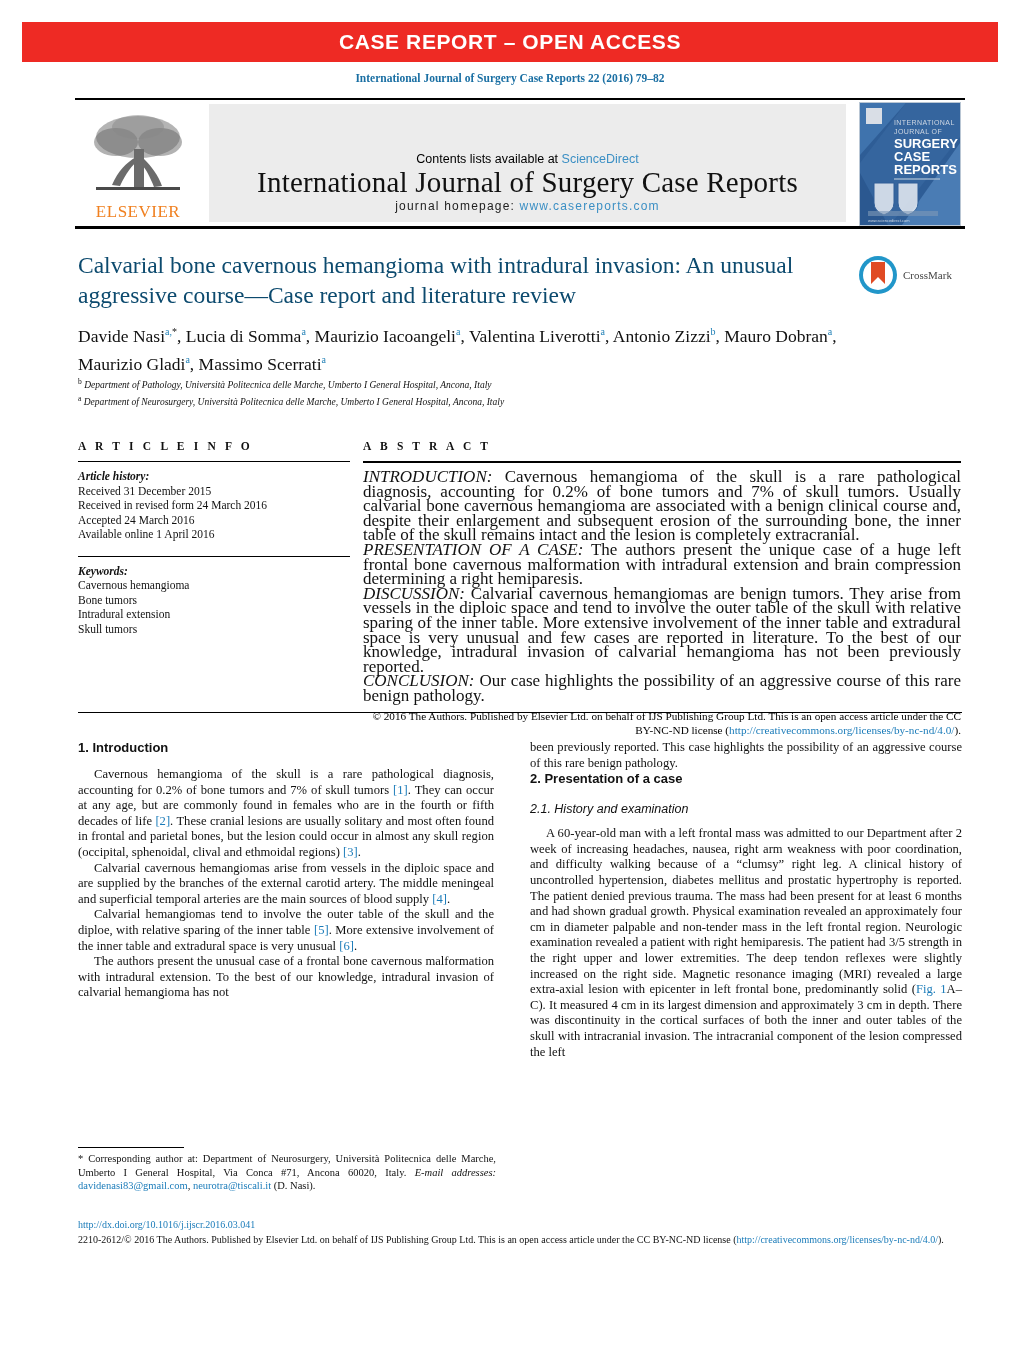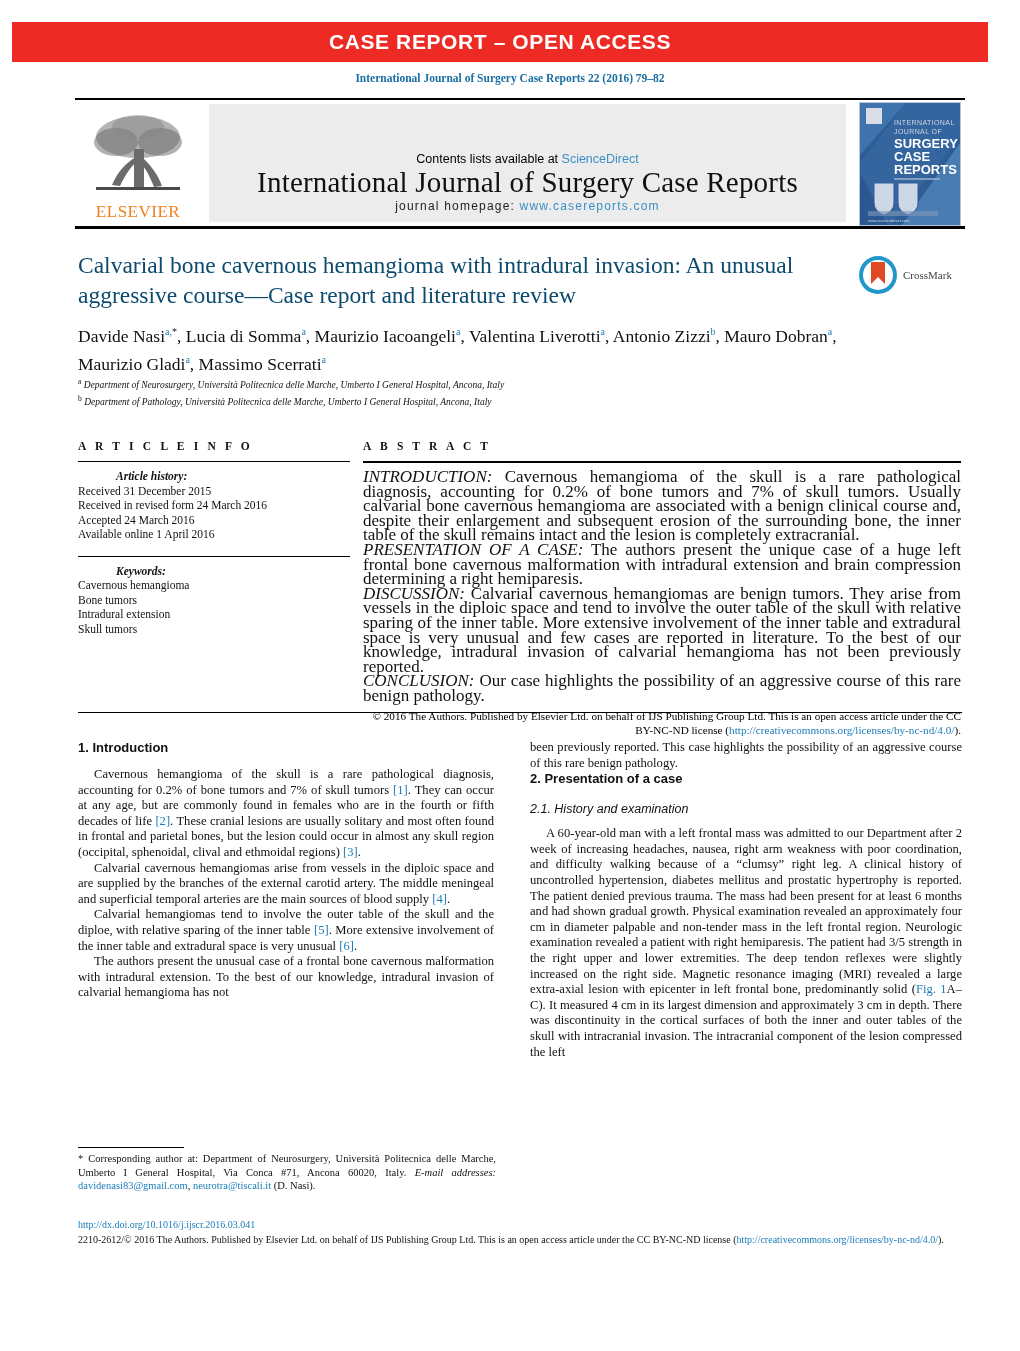--- a/index.html
+++ b/index.html
@@ -19,21 +19,21 @@
   .page {
     width: 1020px;
     height: 1351px;
     position: relative;
     box-sizing: border-box;
   }
 
   
   .banner {
     position: absolute;
-    left: 12px;
+    left: 22px;
     top: 22px;
     width: 976px;
     height: 40px;
     background: #ee2a24;
     display: flex;
     align-items: center;
     justify-content: center;
   }
   .banner-text {
     color: #ffffff;
@@ -234,21 +234,21 @@
     background: #000;
     margin-top: 9px;
     margin-bottom: 7px;
   }
   .info-body {
     font-family: "Liberation Serif", serif;
     font-size: 11.5px;
     line-height: 14.5px;
     color: #111;
   }
-  .info-body .ital { font-style: italic; font-weight: bold; margin-left: 38px; }
+  .info-body .ital { font-style: italic; font-weight: bold; }
   .kw-block { margin-top: 8px; }
 
   .abstract-body {
     font-family: "Liberation Serif", serif;
     font-size: 17px;
     line-height: 14.6px;
     color: #111;
     text-align: justify;
   }
   .abstract-body p { margin: 0; }
@@ -422,22 +422,22 @@
     <svg width="40" height="40" viewBox="0 0 40 40">
       <circle cx="20" cy="20" r="19" fill="#2196c9"></circle>
       <circle cx="20" cy="20" r="15" fill="#ffffff"></circle>
       <path d="M13 7 h14 v22 l-7 -7 l-7 7 z" fill="#e04a23"></path>
     </svg>
     <span class="crossmark-label">CrossMark</span>
   </div>
 
   <div class="authors" id="authors"><span>Davide Nasi</span><sup>a,</sup><sup class="star">*</sup>, <span>Lucia di Somma</span><sup>a</sup>, <span>Maurizio Iacoangeli</span><sup>a</sup>, <span>Valentina Liverotti</span><sup>a</sup>, <span>Antonio Zizzi</span><sup>b</sup>, <span>Mauro Dobran</span><sup>a</sup>, <span>Maurizio Gladi</span><sup>a</sup>, <span>Massimo Scerrati</span><sup>a</sup></div>
   <div class="affiliations" id="affiliations">
+      <div><sup>b</sup> Department of Pathology, Università Politecnica delle Marche, Umberto I General Hospital, Ancona, Italy</div>
       <div><sup>a</sup> Department of Neurosurgery, Università Politecnica delle Marche, Umberto I General Hospital, Ancona, Italy</div>
-      <div><sup>b</sup> Department of Pathology, Università Politecnica delle Marche, Umberto I General Hospital, Ancona, Italy</div>
     </div>
 
   <div class="info-col">
     <div class="sec-head">A R T I C L E   I N F O</div>
     <div class="hr-thin"></div>
     <div class="info-body">
       <div class="ital">Article history:</div>
       <div id="history-list">
           <div>Received 31 December 2015</div>
           <div>Received in revised form 24 March 2016</div>

